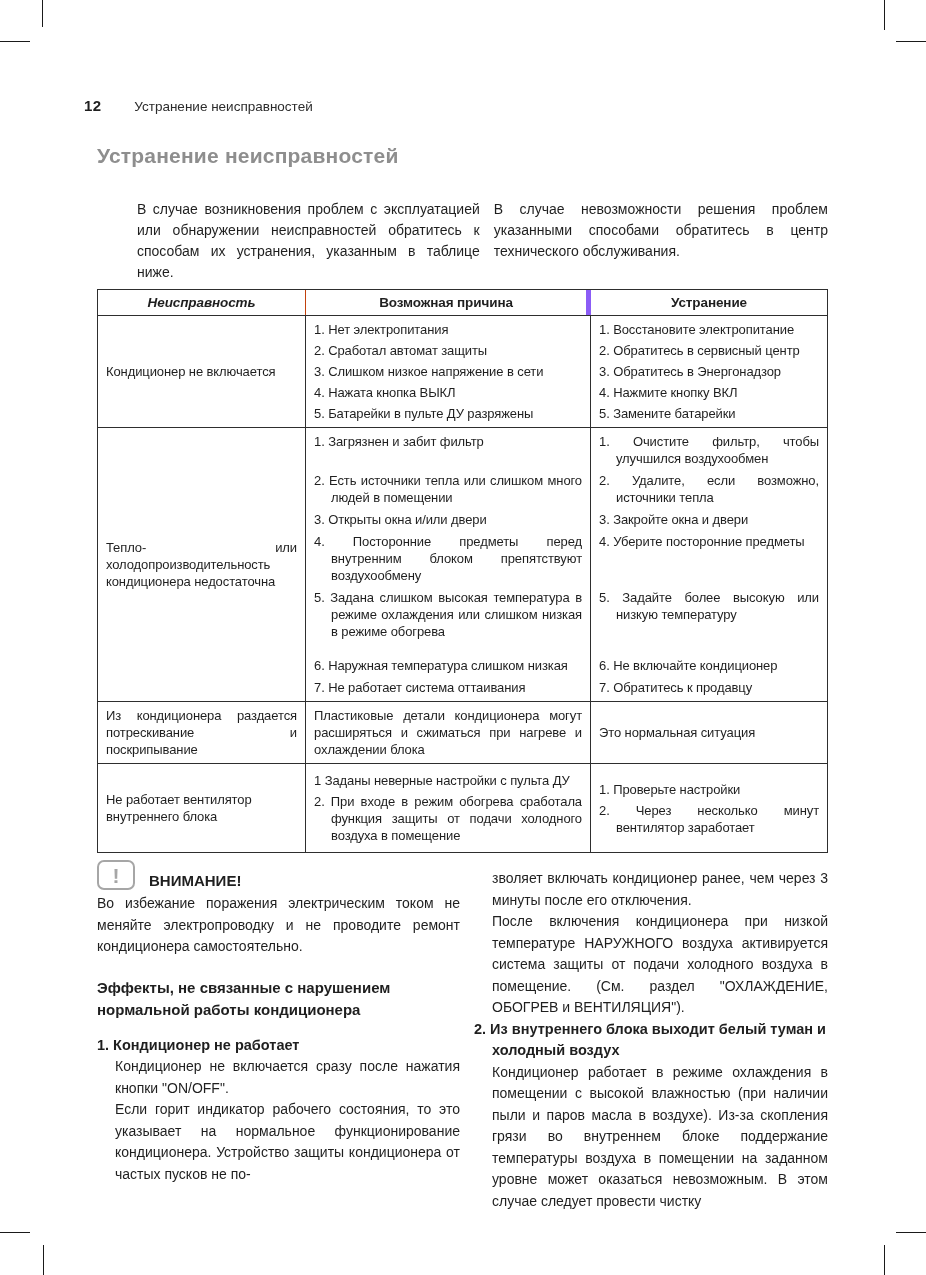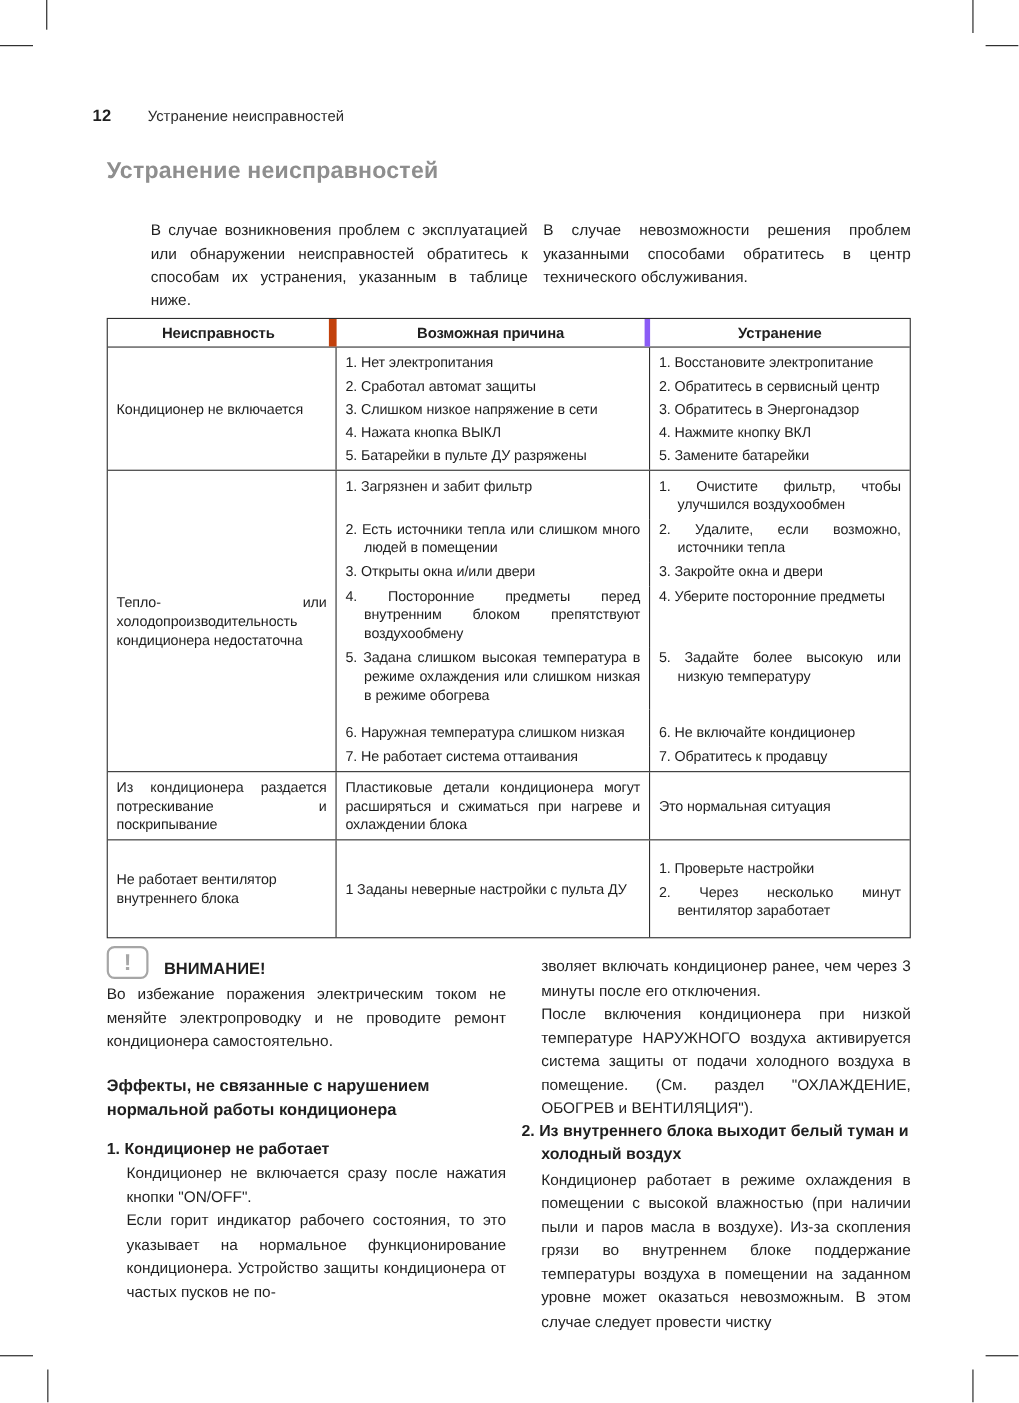--- a/index.html
+++ b/index.html
@@ -29,21 +29,21 @@
   .intro { position:absolute; left:97px; top:199px; width:731px; display:flex; }
   .intro .colL { width:363px; margin-right:14px;margin-left:40px; }
   .intro .colR { width:354px; }
   .para { font-size:14px; line-height:21px; text-align:justify; }
 
   
   .tblwrap { position:absolute; left:97px; top:289px; width:731px; }
   .tbl { border:1px solid #2e2e2e; font-size:13px; line-height:17px; letter-spacing:-0.1px; }
   .thead { display:flex; border-bottom:1px solid #2e2e2e; font-weight:bold; font-size:13.5px; }
   .thead .hc { padding:4px 6px; text-align:center; }
-  .hc1 { width:208px; border-right:7px solid #c2410c; }
+  .hc1 { width:208px; border-right:1px solid #c2410c;font-style:italic; }
   .hc2 { width:285px; border-right:5px solid #8b5cf6; }
   .hc3 { flex:1; }
   .trow { display:flex; border-bottom:1px solid #2e2e2e; }
   .trow:last-child { border-bottom:none; }
   .c1 { width:208px; border-right:1px solid #2e2e2e; padding:5px 8px; display:flex; align-items:center; }
   .c2 { width:285px; border-right:1px solid #2e2e2e; padding:5px 8px; }
   .c3 { flex:1; padding:5px 8px; }
   .vc { display:flex; align-items:center; }
   .jus { text-align:justify; }
   .li { padding-left:17px; text-indent:-17px; margin-bottom:4px; text-align:justify; }
@@ -163,20 +163,21 @@
       </div>
     </div>
 
     <div class="trow r4">
       <div class="c1">
         <div>Не работает вентилятор внутреннего блока</div>
       </div>
       <div class="c2 vc">
         <div>
           <div class="li">1  Заданы неверные настройки с пульта ДУ</div>
+          <div class="li">2. При входе в режим обогрева сработала функция защиты от подачи холодного воздуха в помещение</div>
         </div>
       </div>
       <div class="c3 vc">
         <div>
           <div class="li">1. Проверьте настройки</div>
           <div class="li">2. Через несколько минут вентилятор заработает</div>
         </div>
       </div>
     </div>
   </div>

